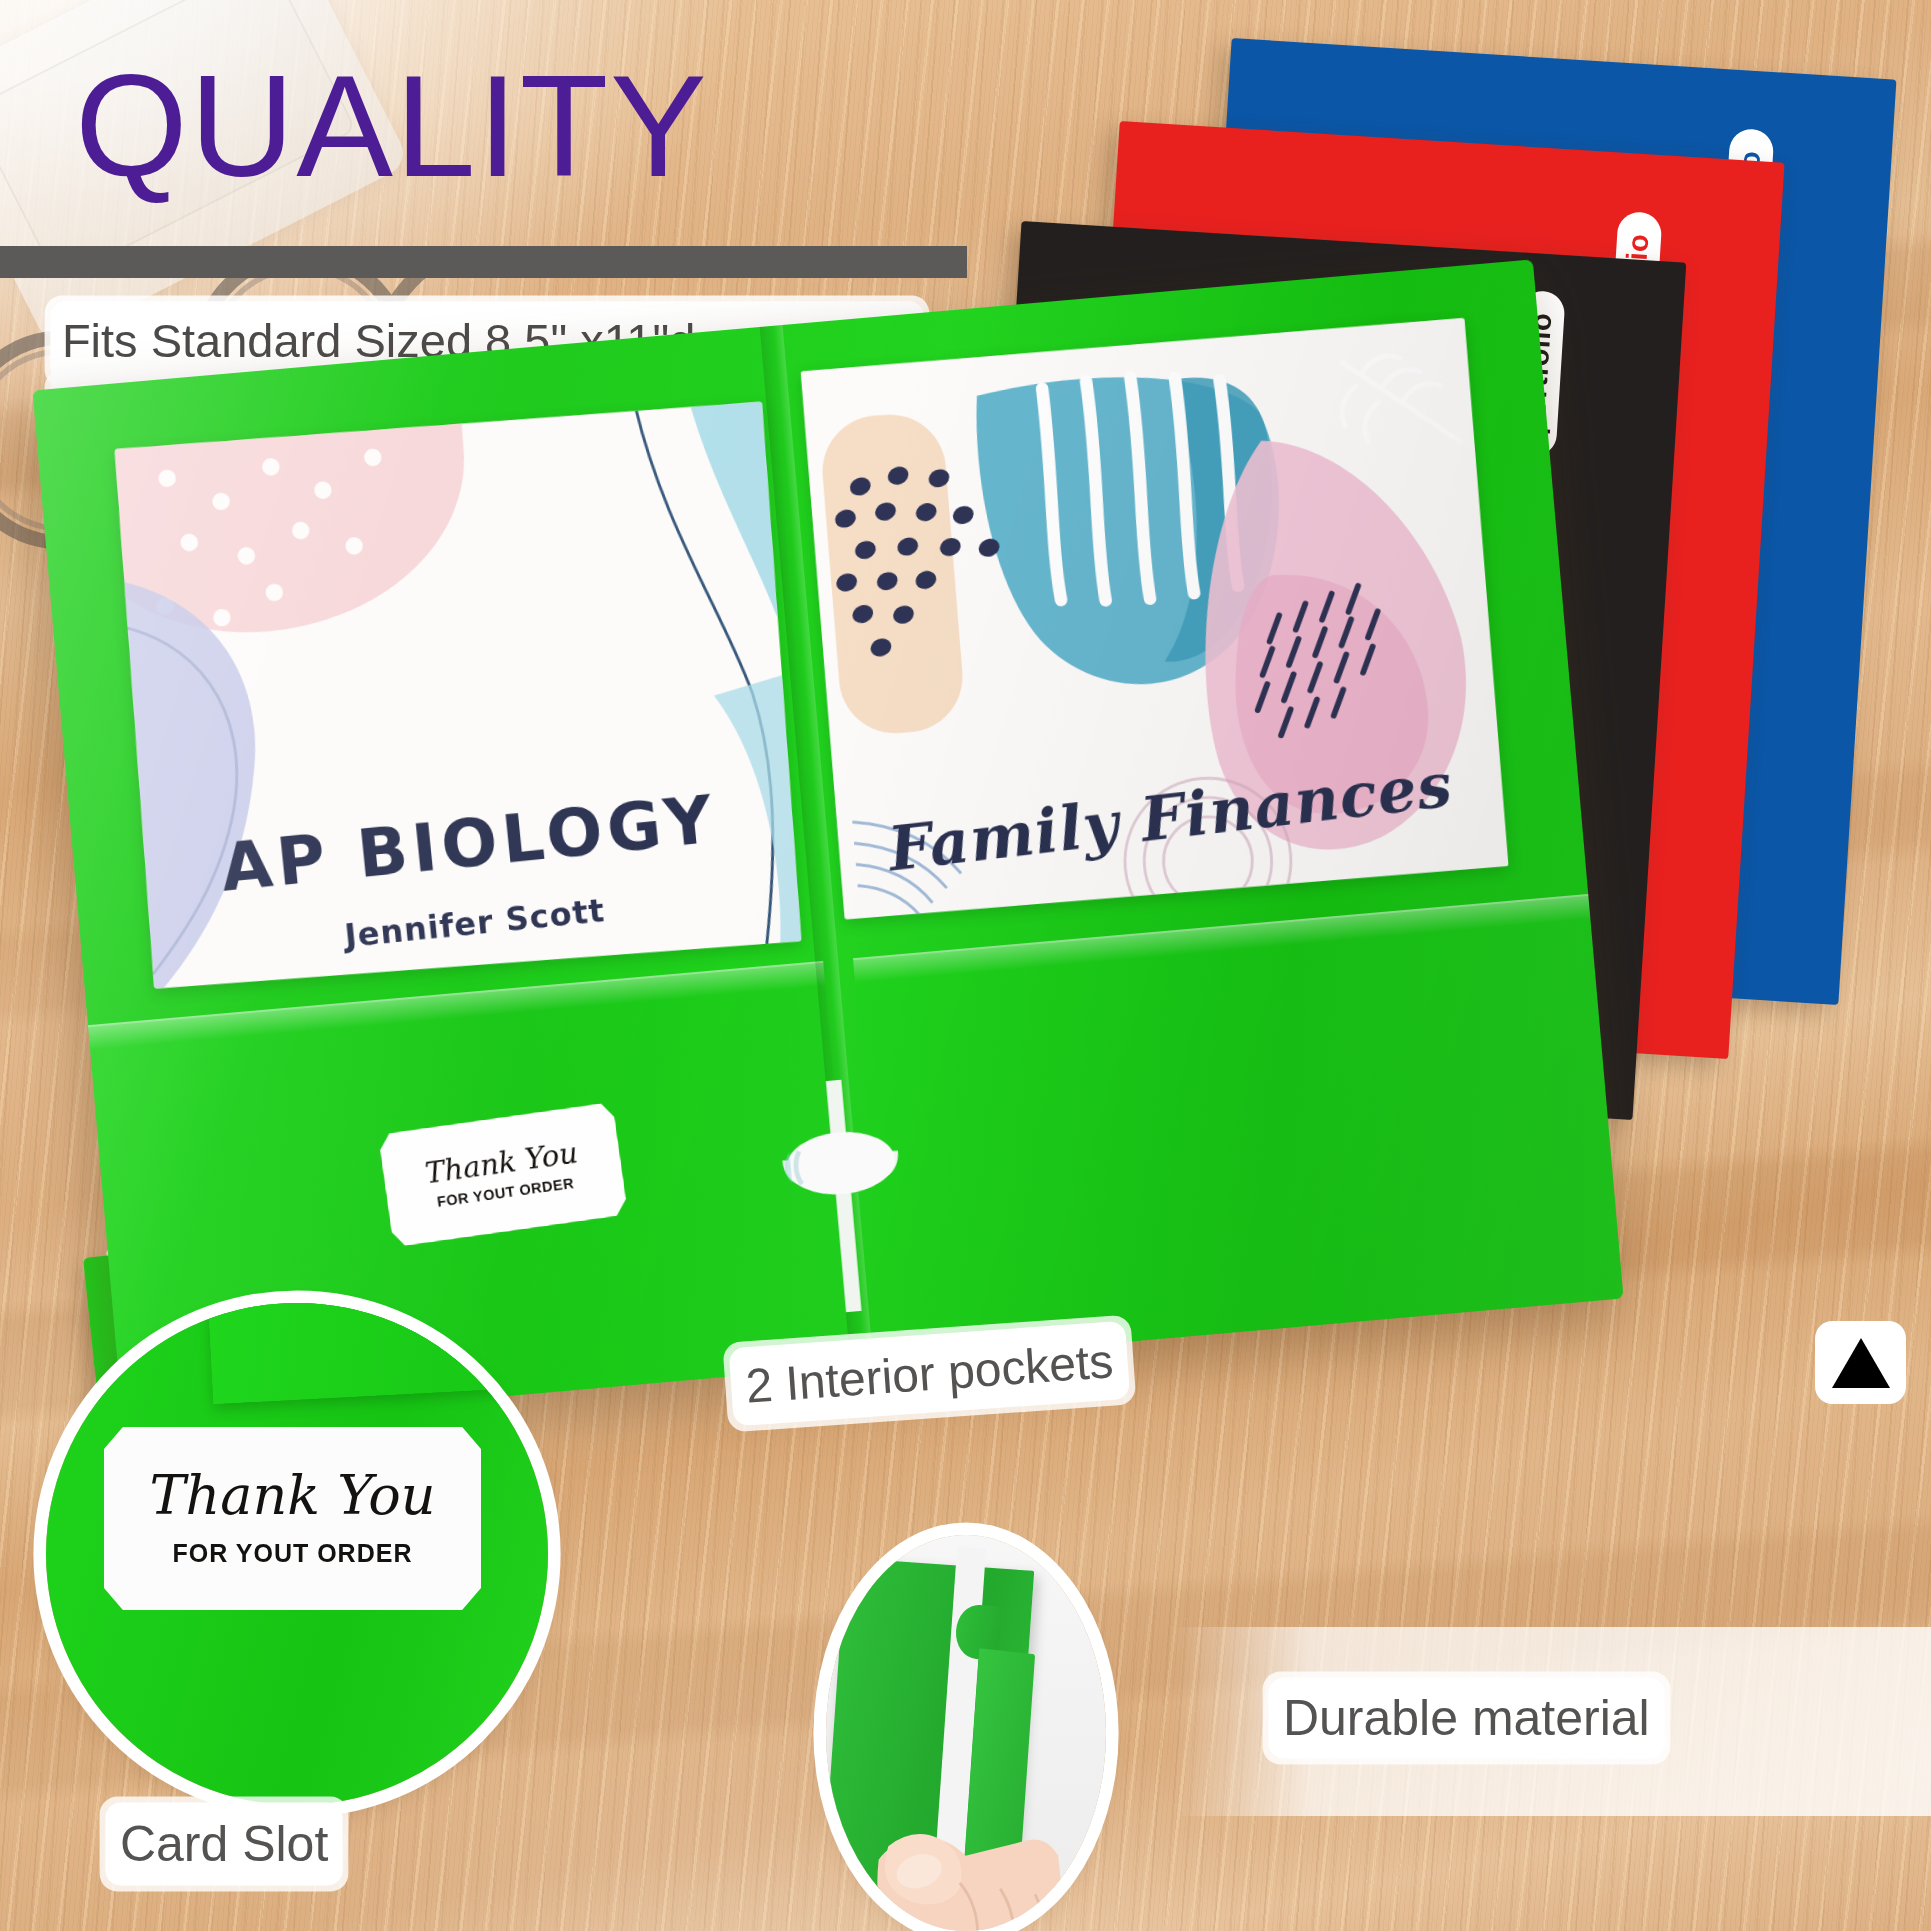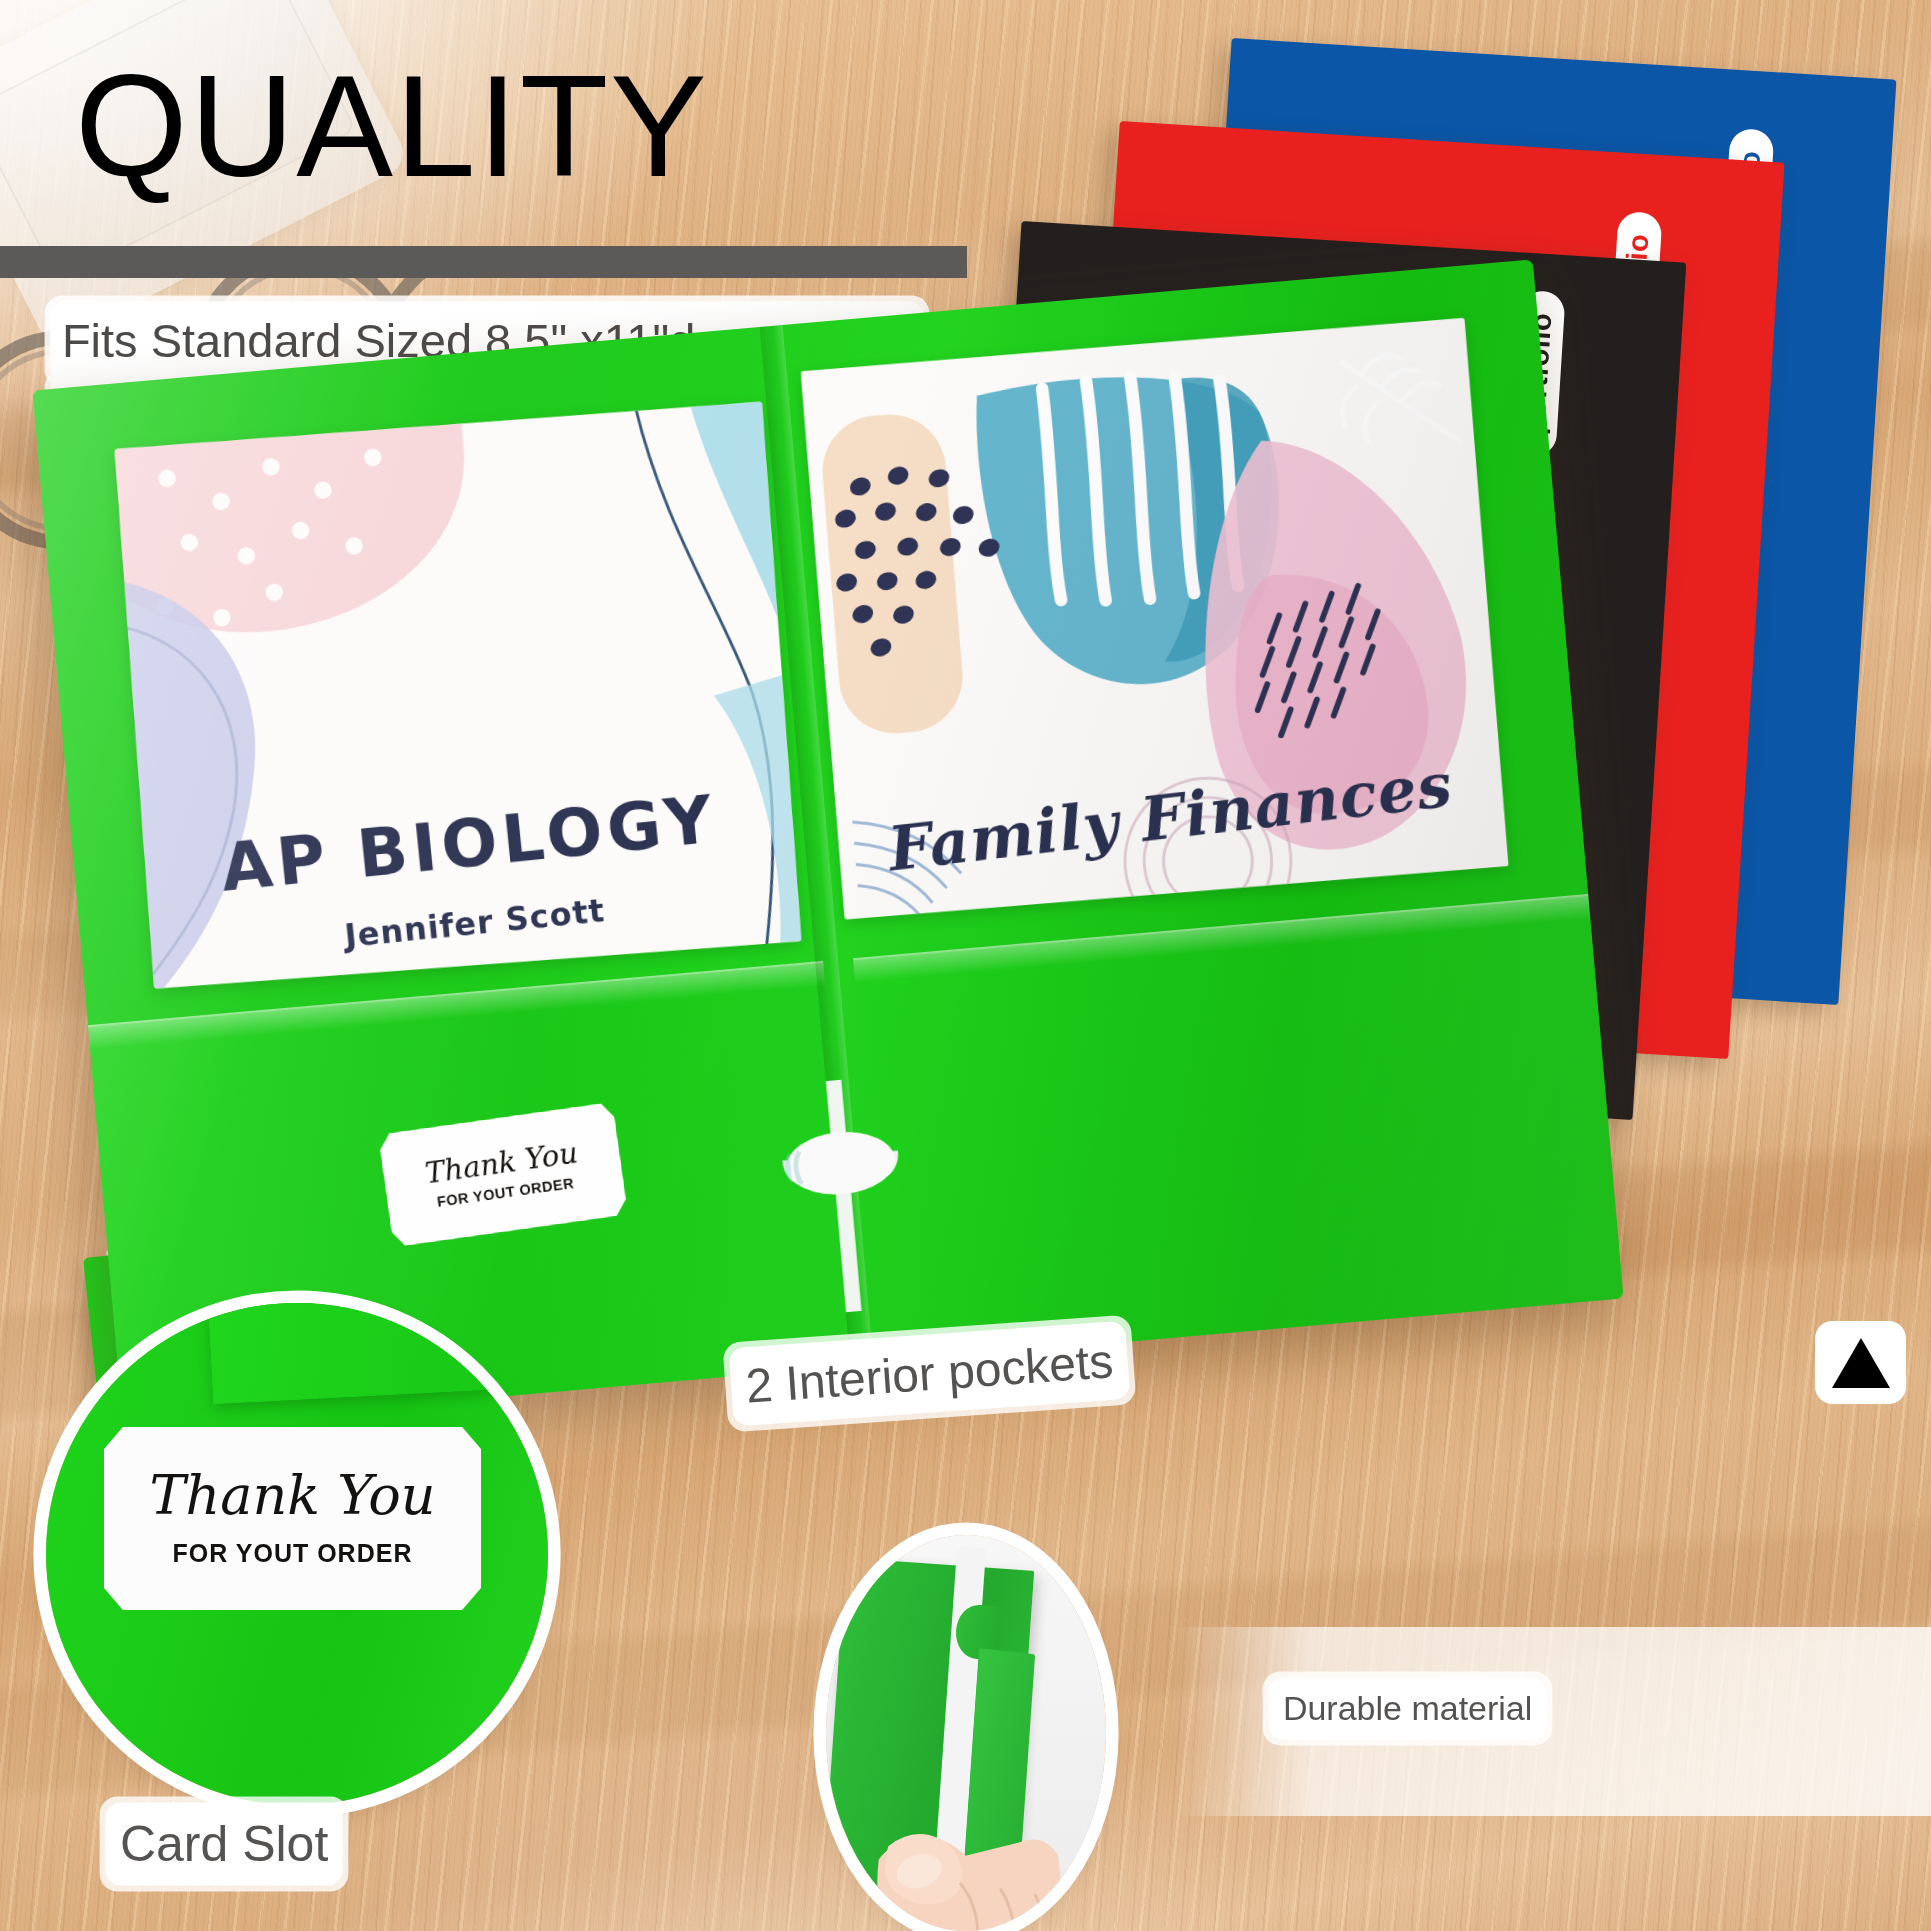--- a/index.html
+++ b/index.html
@@ -76,21 +76,21 @@
     opacity:.8;
   }
 
   
   .glasses { position:absolute; left:-68px; top:228px; width:541px; height:319px; transform:rotate(-9deg); opacity:.92; }
 
   
   .hero-title {
     position:absolute; left:75px; top:54px;
     font-size:145px; line-height:1; letter-spacing:1.9px;
-    font-weight:400; color:#000000;
+    font-weight:400; color:#4c1d95;
     font-family:"Liberation Sans", sans-serif;
     white-space:nowrap;
   }
   .hero-rule {
     position:absolute; left:0px; top:246px; width:967px; height:32px;
     background:#5c5a59;
   }
   .hero-sub {
     position:absolute; left:60px; top:311px; width:734px;
     font-size:47px; line-height:1.25; color:#4c4a49; font-weight:400;
@@ -274,21 +274,21 @@
   .feat .ln {
     display:block; white-space:nowrap; width:fit-content;
     background:#fff; border-radius:5.8px; padding:1px 3.9px;
     box-shadow:0 0 0 10.6px #fff, 0 0 0 16.4px rgba(255,255,255,.8);
     margin-bottom:17.4px;
   }
   .feat-pockets { left:742px; top:1345px; font-size:48px; transform:rotate(-4deg); }
   .feat-colors  { left:1321px; top:1323px; font-size:50px; line-height:1.22; }
   .feat-card    { left:116px;  top:1813px; font-size:50px; line-height:1.2; text-align:center; }
   .feat-card .ln { margin:0 auto 15.4px; }
-  .feat-durable { left:1279px; top:1688px; font-size:34px;text-align:center; }
+  .feat-durable { left:1279px; top:1688px; font-size:50px;text-align:center; }
 
   .tri-badge {
     position:absolute; left:1815px; top:1321px; width:91px; height:83px;
     background:#fff; border-radius:17.4px;
     display:flex; align-items:center; justify-content:center;
   }
   .tri {
     width:0;height:0;
     border-left:29px solid transparent;
     border-right:29px solid transparent;

